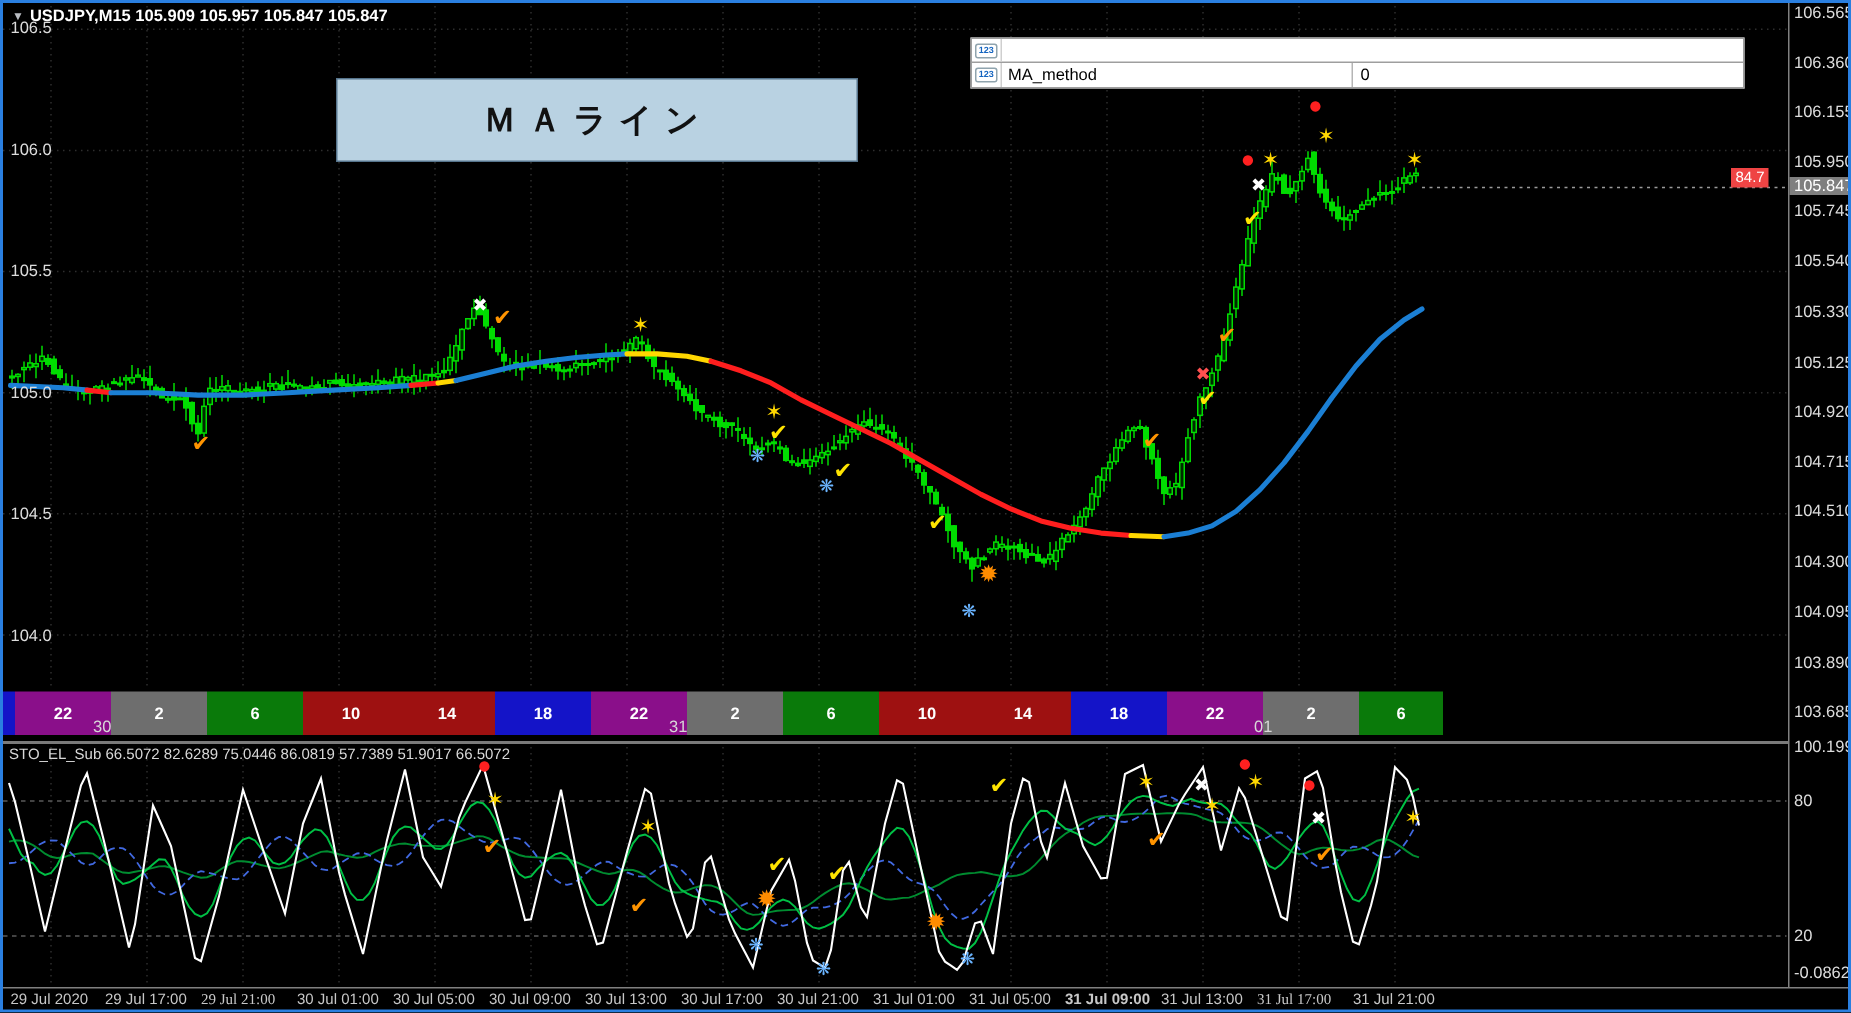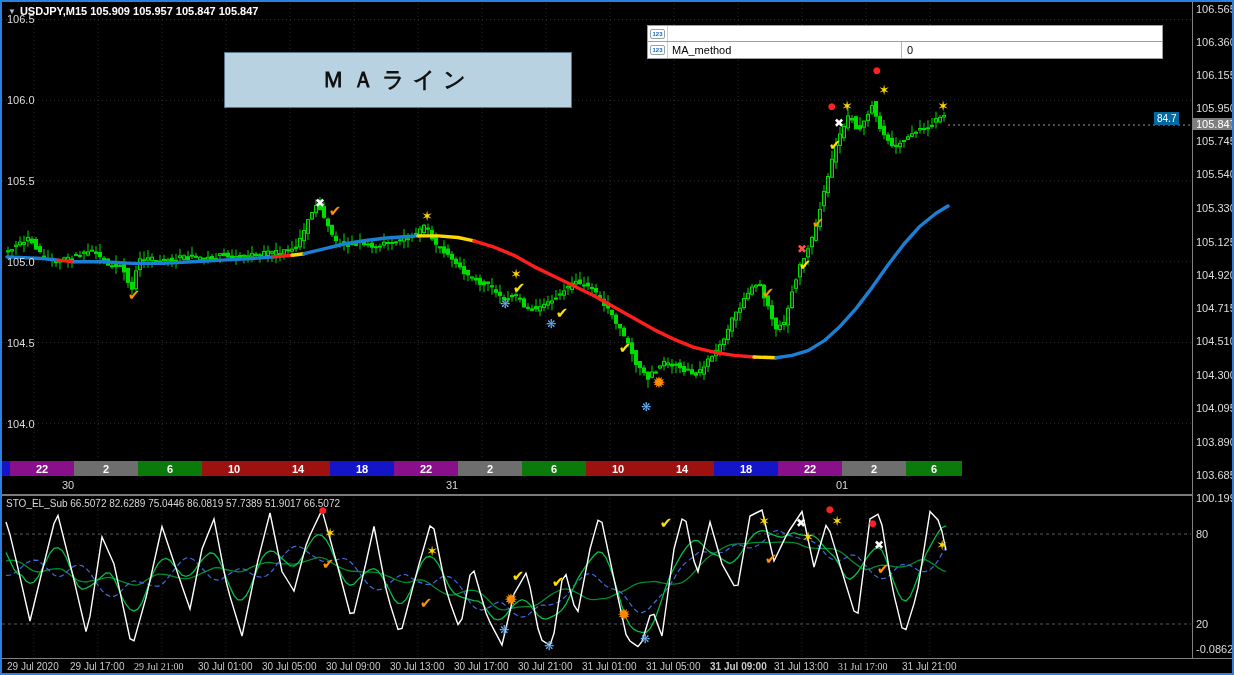--- a/index.html
+++ b/index.html
@@ -21,24 +21,24 @@
              border-right:1px solid #cfcfcf;box-sizing:border-box;flex:none;}
   .icon123{font-size:6px;font-weight:bold;color:#1565c0;background:#fff;border:1px solid #90a4ae;
            border-radius:2px;padding:0 1px;line-height:8px;}
   .name-cell{width:234px;padding-left:4px;border-right:1px solid #b5b5b5;box-sizing:border-box;flex:none;
              height:100%;display:flex;align-items:center;}
   .settings-row.selected .name-cell{border-right-color:#2f74ab;}
   .value-cell{flex:1;padding-left:5px;display:flex;align-items:center;height:100%;}
   .scale-label{position:absolute;left:1194px;color:#dcdcdc;font-size:11px;line-height:12px;z-index:4;}
   .scale-label.left{left:5px;text-align:center;}
   .scale-label.current{left:1191px;background:#7f7f7f;color:#fff;padding:0 3px;}
-  .badge{position:absolute;background:#0369a1;color:#fff;font-size:10px;line-height:13px;
+  .badge{position:absolute;background:#ef4444;color:#fff;font-size:10px;line-height:13px;
          padding:0 3px;z-index:4;}
   .hour-strip{position:absolute;left:0;top:459px;height:15px;display:flex;z-index:3;}
-  .hour-cell{height:15px;display:flex;align-items:center;justify-content:center;color:#fff;
+  .hour-cell{height:29px;display:flex;align-items:center;justify-content:center;color:#fff;
              font-size:11px;font-weight:bold;box-sizing:border-box;}
   .date-label{position:absolute;top:477px;color:#d8d8d8;font-size:11px;z-index:3;}
   .separator{position:absolute;left:0;top:492px;width:1190px;height:2px;background:#7a7a7a;z-index:3;}
   .axis-v{position:absolute;left:1190px;top:0;width:1px;height:656px;background:#808080;z-index:3;}
   .axis-h{position:absolute;left:0;top:656px;width:1230px;height:1px;background:#808080;z-index:3;}
   .sub-title{position:absolute;left:4px;top:496px;color:#d8d8d8;font-size:10px;z-index:4;}
   .time-axis{position:absolute;left:0;top:659px;width:1230px;height:14px;z-index:3;}
   .ta-label{position:absolute;top:0;color:#c8c8c8;font-size:10px;white-space:nowrap;}
 </style>
 </head>

